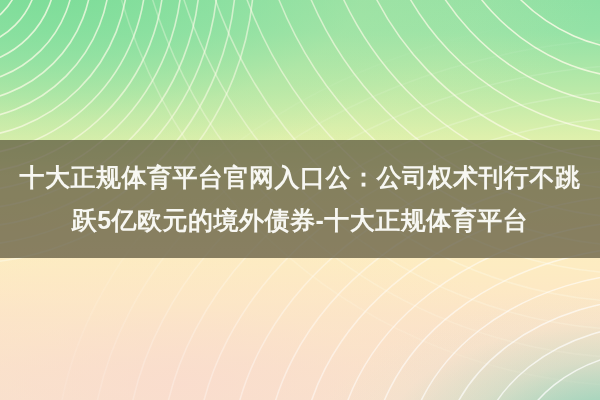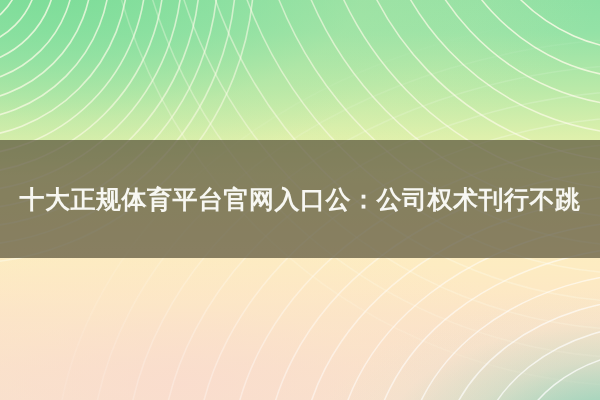--- a/index.html
+++ b/index.html
@@ -197,15 +197,16 @@
         <ellipse cx="660" cy="470" rx="500" ry="380"></ellipse>
         <ellipse cx="660" cy="470" rx="535" ry="406"></ellipse>
         <ellipse cx="660" cy="470" rx="570" ry="432"></ellipse>
         <ellipse cx="660" cy="470" rx="605" ry="458"></ellipse>
       </g>
     </svg>
   </div>
 
   <div class="caption-band">
     <div class="caption-line">十大正规体育平台官网入口公：公司权术刊行不跳</div>
+    <div class="caption-line">跃5亿欧元的境外债券-十大正规体育平台</div>
   </div>
 
 </div>
 
 </body></html>

